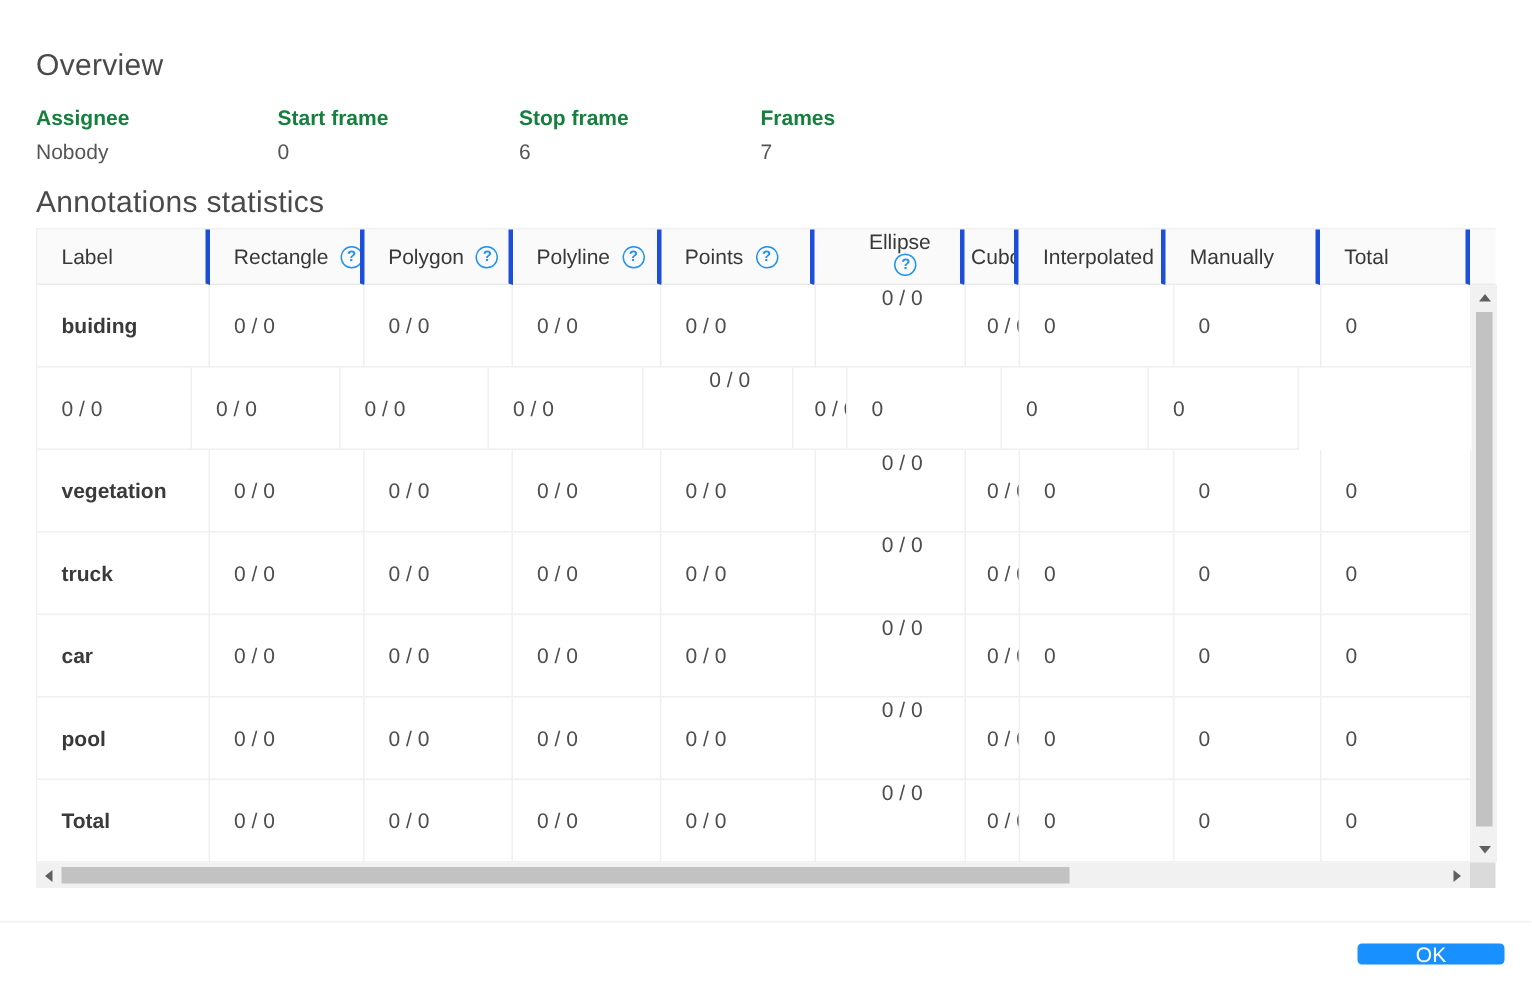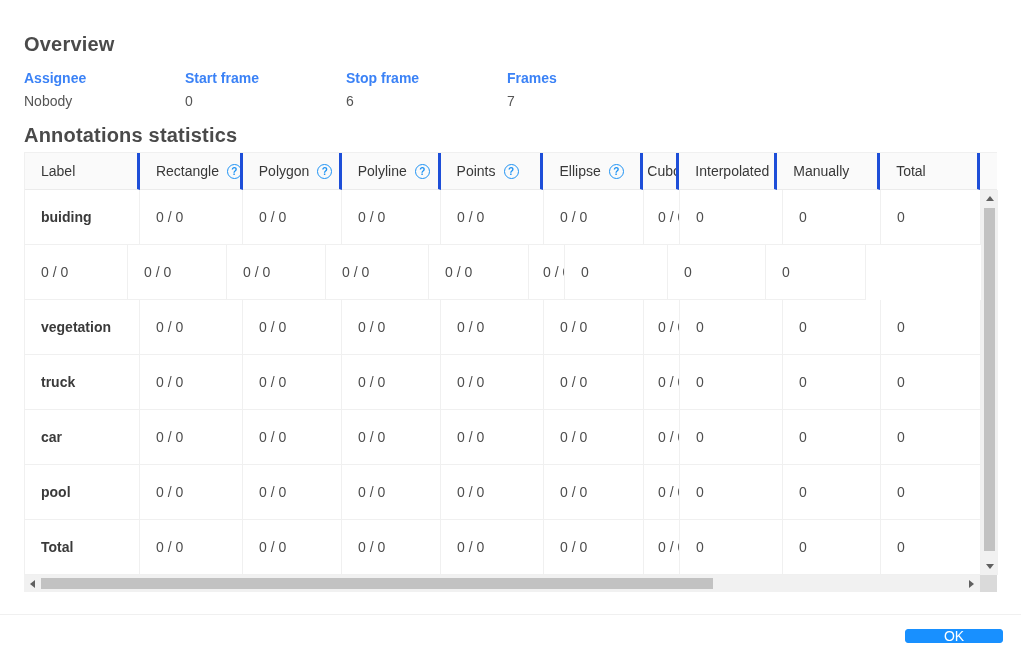--- a/index.html
+++ b/index.html
@@ -1,27 +1,27 @@
 <!DOCTYPE html>
 <html><head>
 <meta charset="utf-8">
 <style>
   * { margin:0; padding:0; box-sizing:border-box; }
   html,body { width:1021px; height:666px; background:#ffffff;
     font-family:"Liberation Sans", sans-serif; }
   .page { position:relative; width:1021px; height:666px; overflow:hidden; background:#fff; }
 
-  .section-title { position:absolute; left:24px; font-size:20px; font-weight:700;
+  .section-title { position:absolute; left:24px; font-size:20px; font-weight:400;
     color:#4a4a4a; letter-spacing:.2px; }
   #overview-title { top:33px; }
   #stats-title { top:124px; }
 
   .overview-grid { position:absolute; top:70px; left:24px; display:flex; }
   .overview-field { width:161px; }
-  .overview-field .olabel { font-size:14px; font-weight:600; color:#3b82f6; }
+  .overview-field .olabel { font-size:14px; font-weight:600; color:#15803d; }
   .overview-field .ovalue { font-size:14px; color:#555; margin-top:7px; }
 
   
   .tbl { position:absolute; top:152px; left:24px; width:973px; font-size:14px; }
   .thead { display:flex; height:38px; background:#fafafa;
     border-top:1px solid #f0f0f0; border-left:1px solid #f0f0f0; }
   .th { display:flex; align-items:center; padding-left:16px; white-space:nowrap;
     overflow:hidden; border-right:3px solid #1d4ed8; border-bottom:1px solid #ebebeb;
     color:#383838; font-weight:500; }
   .th.gutter { border-right:none; padding:0; }
@@ -31,21 +31,21 @@
   .td { display:flex; align-items:center; padding-left:16px; white-space:nowrap;
     overflow:hidden; border-right:1px solid #f0f0f0; border-bottom:1px solid #f0f0f0;
     color:#4d4d4d; }
   .td.c-label { font-weight:600; color:#3a3a3a; }
 
   .c-label  { width:115px; }
   .c-rect   { width:103px; }
   .c-poly   { width:99px;  }
   .c-pline  { width:99px;  }
   .c-pts    { width:103px; }
-  .c-ell    { width:100px; }
+  .c-ell    { width:100px;flex-direction:column; }
   .c-cubo   { width:36px;  padding-left:14px; }
   .thead .c-cubo { padding-left:4px; }
   .c-man    { width:103px; }
   .c-int    { width:98px;  }
   .c-tot    { width:100px; }
   .gutter   { width:17px; }
 
   .help { display:inline-flex; align-items:center; justify-content:center;
     width:15px; height:15px; margin-left:8px; border:1.5px solid #1f93f4;
     border-radius:50%; color:#1f93f4; font-size:10px; font-weight:700; flex:none; }

